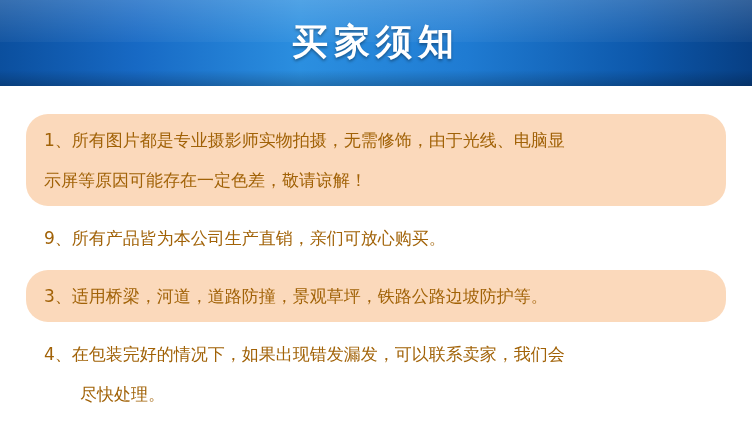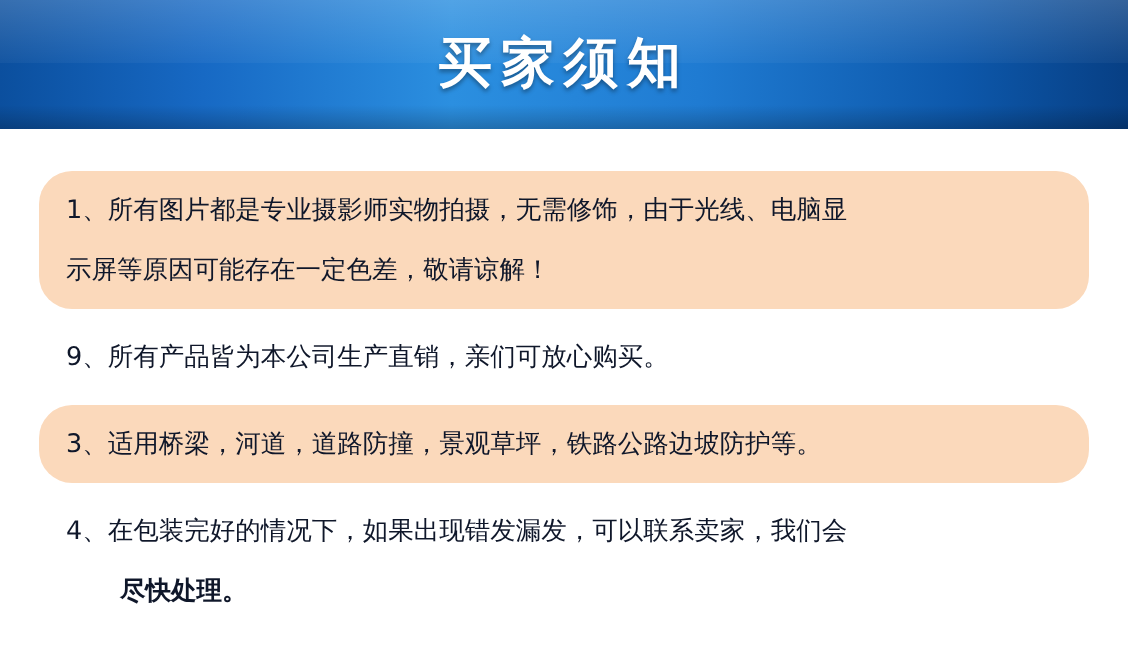--- a/index.html
+++ b/index.html
@@ -67,29 +67,28 @@
     margin-bottom: 6px;
     box-sizing: border-box;
   }
   .item.highlight {
     background: #fbd9bb;
   }
   .item.plain {
     background: transparent;
   }
   .item-line {
-    color: #0f172a;
+    color: #a16207;
     font-size: 17px;
     font-family: "DejaVu Sans", "Liberation Sans", sans-serif;
     line-height: 40px;
     white-space: pre;
   }
   .item-line.indent {
     padding-left: 36px;
-    font-weight: bold;
   }
   .item-1 { margin-top: 2px; }
   .item-2 { margin-top: 4px; }
   .item-3 { margin-top: 4px; }
   .item-4 { margin-top: 2px; }
 </style>
 </head>
 <body>
 
 <div class="page">

